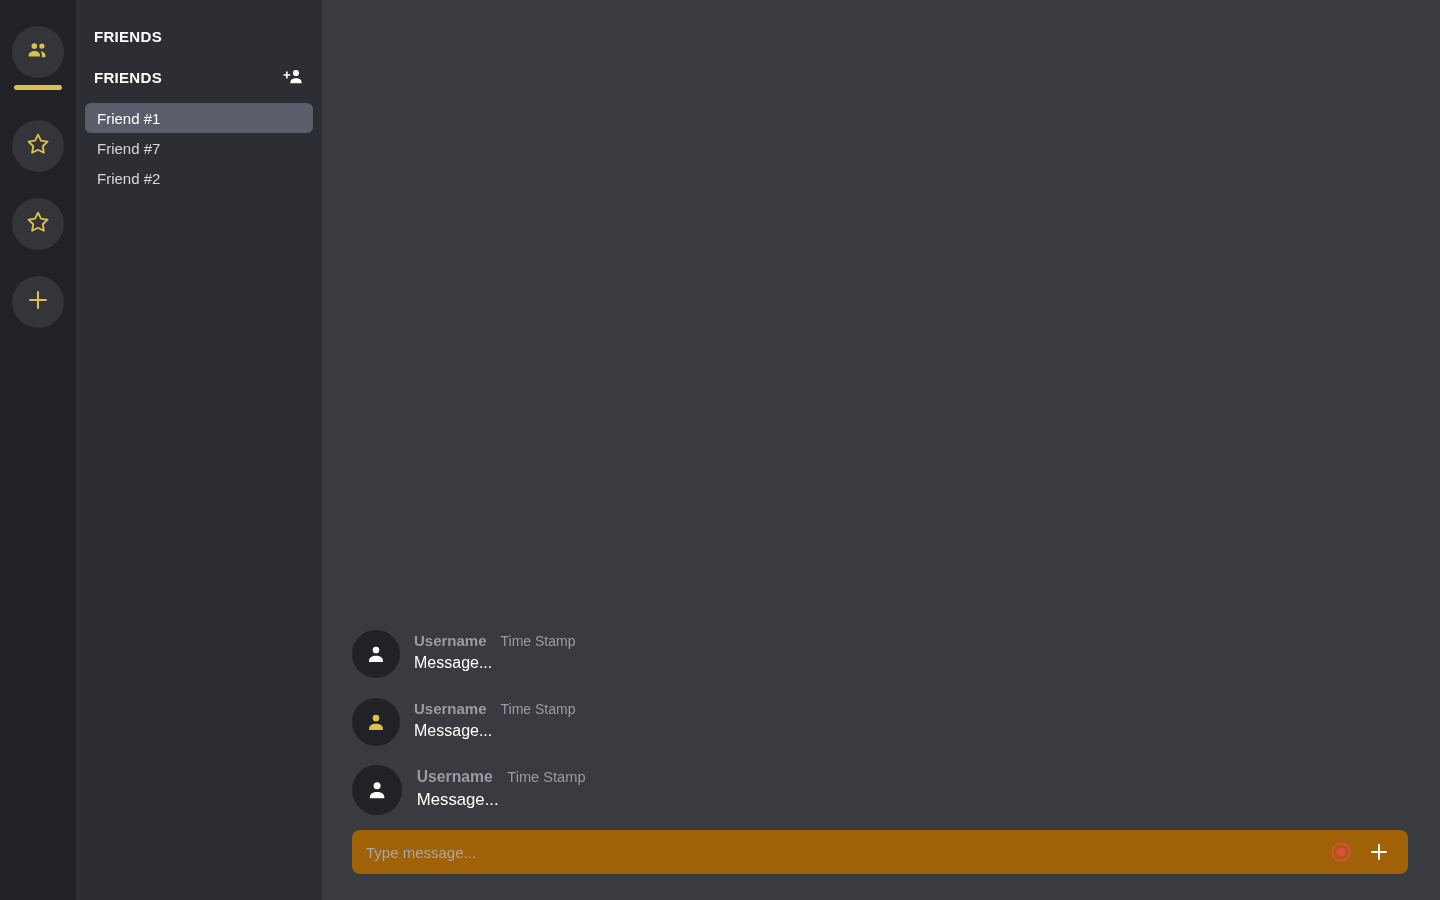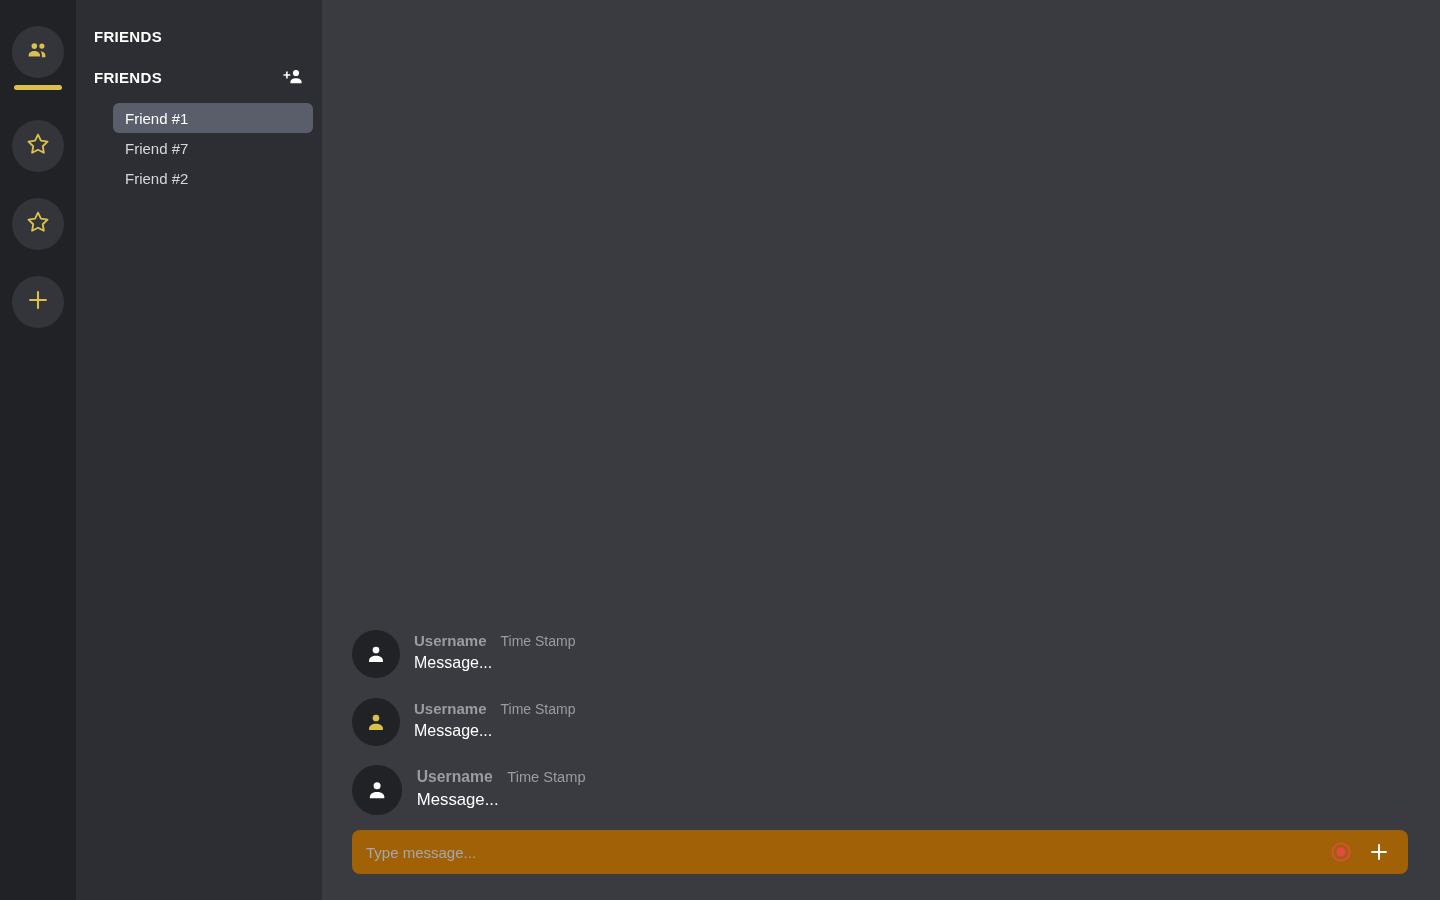--- a/index.html
+++ b/index.html
@@ -139,21 +139,20 @@
   }
   .friend-row {
     height: 30px;
     display: flex;
     align-items: center;
     border-radius: 6px;
     padding-left: 12px;
     font-size: 15px;
     color: #d6d7da;
     cursor: pointer;
-    margin-left: 28px;
   }
   .friend-row.selected {
     background: #5a5e6a;
     color: #ffffff;
   }
 
   
   .chat {
     flex: 1;
     background: #393b40;

